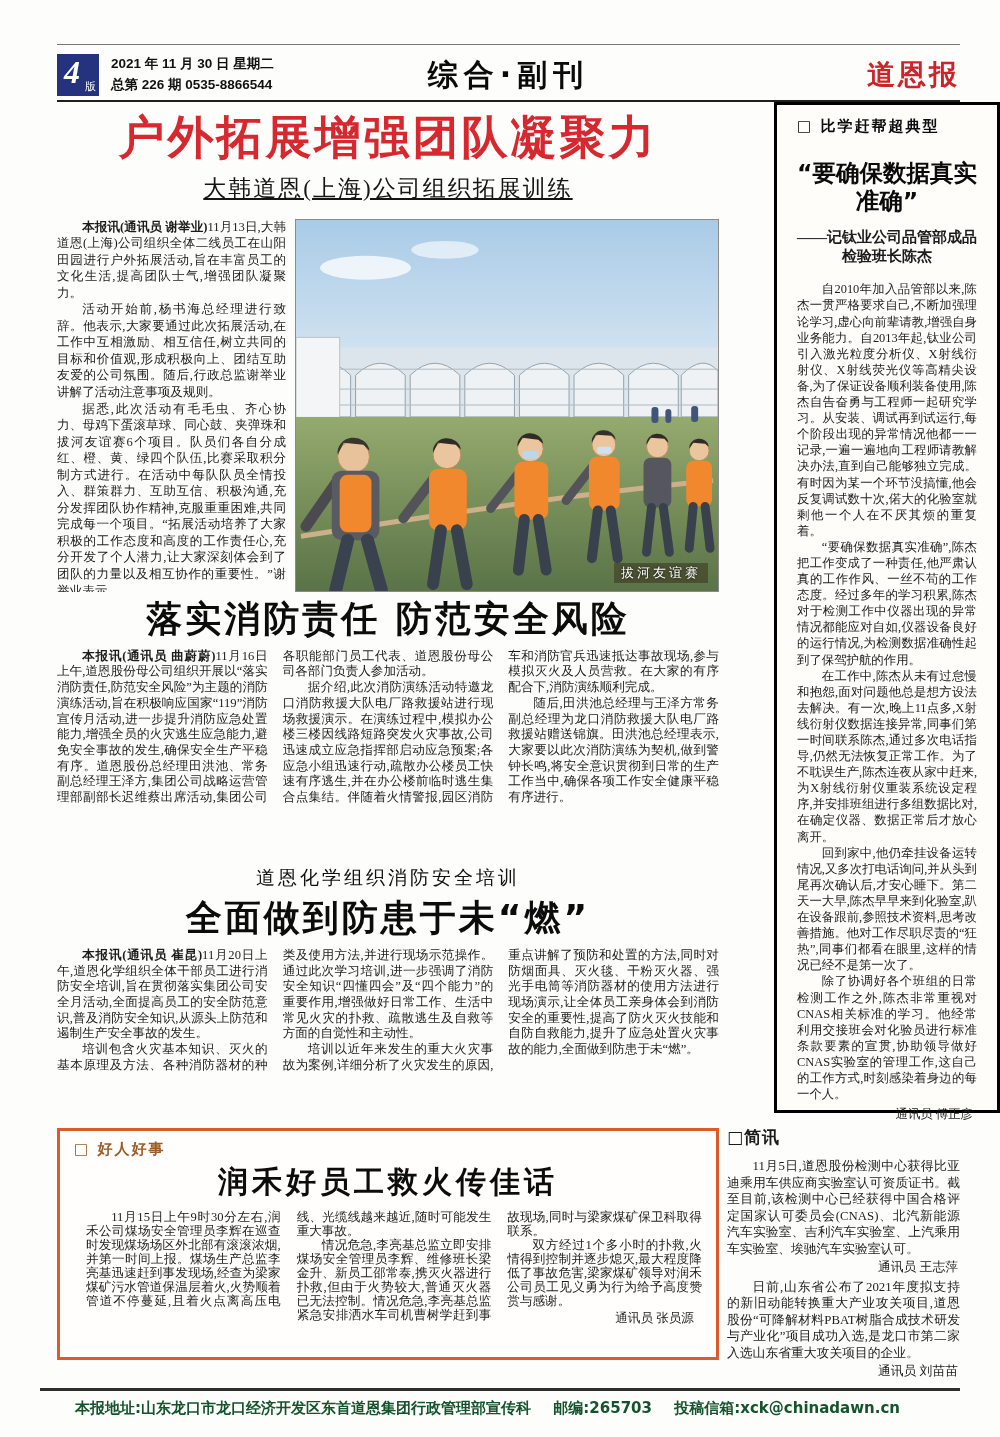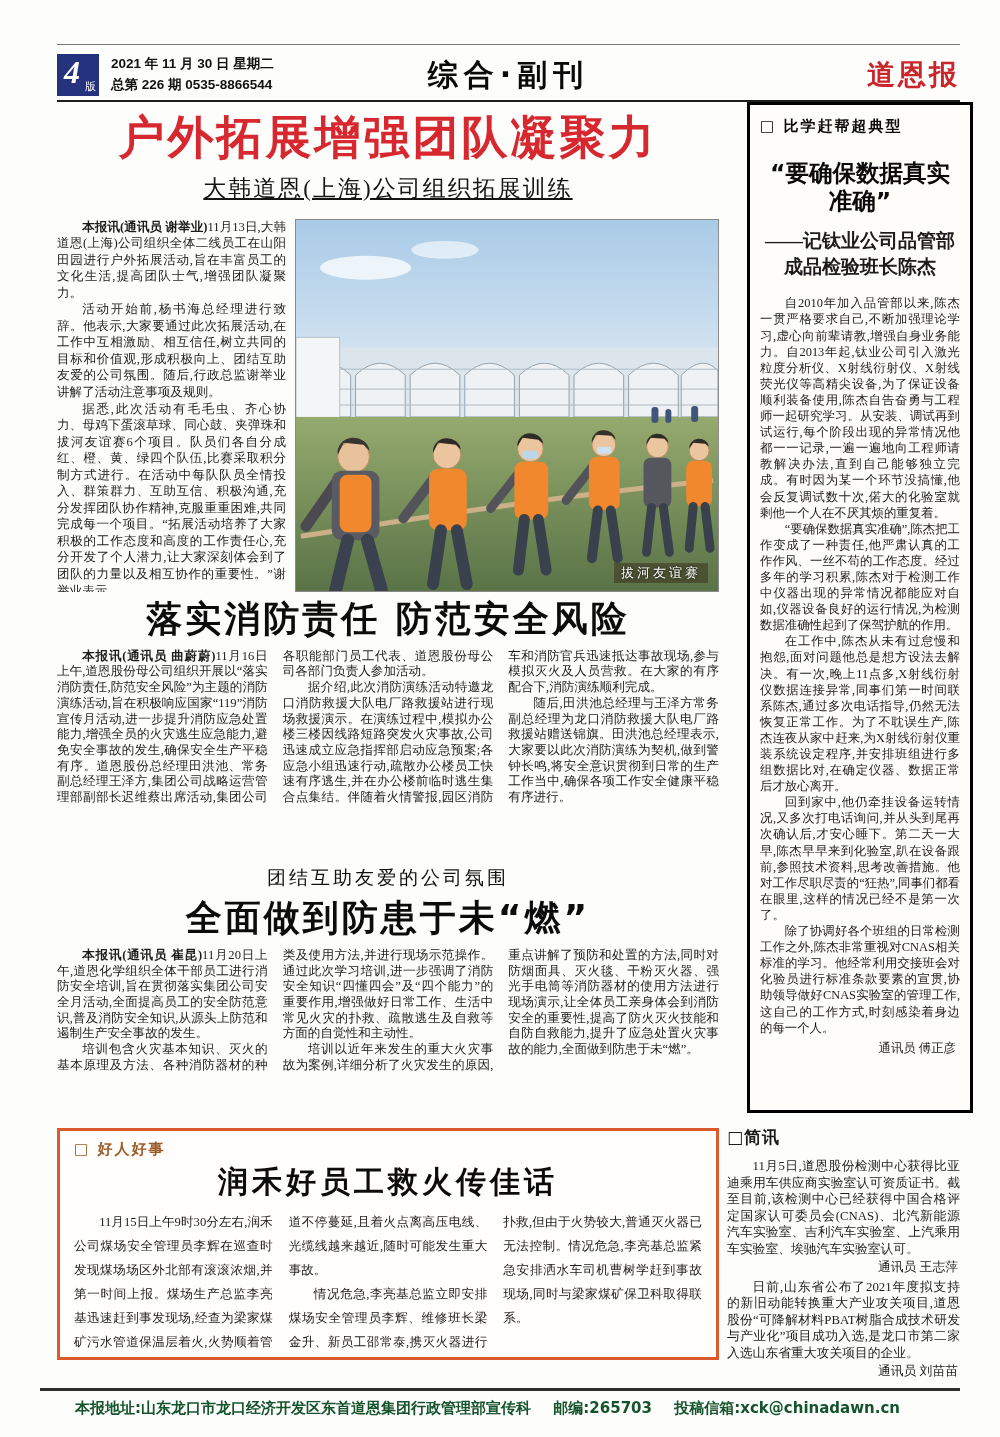--- a/index.html
+++ b/index.html
@@ -36,28 +36,28 @@
   .h2 { text-align:center; margin:5px 0 0; font:900 36px/1.2 "DejaVu Sans","Liberation Sans",sans-serif; letter-spacing:3px; color:#0c0c0c; }
   .cols { column-gap:15px; column-count:3; font-size:12.6px; line-height:15.7px; text-align:justify; overflow:hidden; margin-top:9px; }
   .cols2h { height:202px; }
   .cols3h { height:166px; }
   .byline { text-align:right; font-weight:400; padding-right:8px; margin-top:3px; }
 
   
   .goodbox { margin-top:14px; border:3px solid #dd5a2d; background:#fffefc; height:232px; padding:9px 14px 10px; }
   .boxtag { color:#9c5a28; font:700 15px/1.2 "DejaVu Sans","Liberation Sans",sans-serif; letter-spacing:2px; }
   .h3 { text-align:center; margin:7px 0 12px; font:900 30px/1.1 "DejaVu Sans","Liberation Sans",sans-serif; letter-spacing:4px; color:#0c0c0c; }
-  .boxcols { height:146px; margin-top:0; column-gap:16px; line-height:24px; }
-
-  
-  .sidebar { position:absolute; left:747px; top:102px; width:226px; height:1011px; border:3px solid #000;
-    background:#fffdfa; padding:12px 10px 8px; }
+  .boxcols { height:146px; margin-top:0; column-gap:16px; line-height:14px;margin-left:12px; }
+
+  
+  .sidebar { position:absolute; left:774px; top:102px; width:226px; height:1011px; border:3px solid #000;
+    background:#fffdfa; padding:12px 20px 8px; }
   .sidetag { font:700 15px/1.2 "DejaVu Sans","Liberation Sans",sans-serif; letter-spacing:2px; color:#0c0c0c; }
   .sidetitle { text-align:center; margin:24px 0 0; font:900 23.5px/1.2 "DejaVu Sans","Liberation Sans",sans-serif; color:#0b0b0b; }
-  .sidesub { text-align:center; font-size:19px; font-weight:700; margin-top:13px; }
+  .sidesub { text-align:center; font-size:15px; font-weight:700; margin-top:13px; }
   .sidebody { margin-top:15px; font-size:12.4px; line-height:16.1px; text-align:justify; }
   .sidebody .byline { padding-right:4px; margin-top:4px; }
 
   
   .briefs { position:absolute; left:727px; top:1127px; width:233px; font-size:12.8px; line-height:16.5px; text-align:justify; }
   .briefshead { font:700 17px/1.2 "DejaVu Sans","Liberation Sans",sans-serif; letter-spacing:1px; margin-bottom:11px; }
   .briefs .byline { padding-right:2px; margin:2px 0 3px; }
 
   
   .footrule { position:absolute; left:40px; right:40px; top:1388px; height:3px; background:#2e2e2e; }
@@ -197,21 +197,21 @@
     <section>
       <h2 class="h2">落实消防责任  防范安全风险</h2>
       <div class="cols cols2h">
         <p class="para"><b class="lead">本报讯(通讯员 曲蔚蔚)</b><span>11月16日上午,道恩股份母公司组织开展以“落实消防责任,防范安全风险”为主题的消防演练活动,旨在积极响应国家“119”消防宣传月活动,进一步提升消防应急处置能力,增强全员的火灾逃生应急能力,避免安全事故的发生,确保安全生产平稳有序。道恩股份总经理田洪池、常务副总经理王泽方,集团公司战略运营管理部副部长迟维蔡出席活动,集团公司各职能部门员工代表、道恩股份母公司各部门负责人参加活动。</span></p>
         <p class="para">据介绍,此次消防演练活动特邀龙口消防救援大队电厂路救援站进行现场救援演示。在演练过程中,模拟办公楼三楼因线路短路突发火灾事故,公司迅速成立应急指挥部启动应急预案;各应急小组迅速行动,疏散办公楼员工快速有序逃生,并在办公楼前临时逃生集合点集结。伴随着火情警报,园区消防车和消防官兵迅速抵达事故现场,参与模拟灭火及人员营救。在大家的有序配合下,消防演练顺利完成。</p>
         <p class="para">随后,田洪池总经理与王泽方常务副总经理为龙口消防救援大队电厂路救援站赠送锦旗。田洪池总经理表示,大家要以此次消防演练为契机,做到警钟长鸣,将安全意识贯彻到日常的生产工作当中,确保各项工作安全健康平稳有序进行。</p>
       </div>
     </section>
 
     <section>
-      <div class="kicker">团结互助友爱的公司氛围</div>
+      <div class="kicker">道恩化学组织消防安全培训</div>
       <h2 class="h2">全面做到防患于未“燃”</h2>
       <div class="cols cols3h">
         <p class="para"><b class="lead">本报讯(通讯员 崔昆)</b><span>11月20日上午,道恩化学组织全体干部员工进行消防安全培训,旨在贯彻落实集团公司安全月活动,全面提高员工的安全防范意识,普及消防安全知识,从源头上防范和遏制生产安全事故的发生。</span></p>
         <p class="para">培训包含火灾基本知识、灭火的基本原理及方法、各种消防器材的种类及使用方法,并进行现场示范操作。通过此次学习培训,进一步强调了消防安全知识“四懂四会”及“四个能力”的重要作用,增强做好日常工作、生活中常见火灾的扑救、疏散逃生及自救等方面的自觉性和主动性。</p>
         <p class="para">培训以近年来发生的重大火灾事故为案例,详细分析了火灾发生的原因,重点讲解了预防和处置的方法,同时对防烟面具、灭火毯、干粉灭火器、强光手电筒等消防器材的使用方法进行现场演示,让全体员工亲身体会到消防安全的重要性,提高了防火灭火技能和自防自救能力,提升了应急处置火灾事故的能力,全面做到防患于未“燃”。</p>
       </div>
     </section>
 
     <section class="goodbox">
       <div class="boxtag">□ 好人好事</div>

